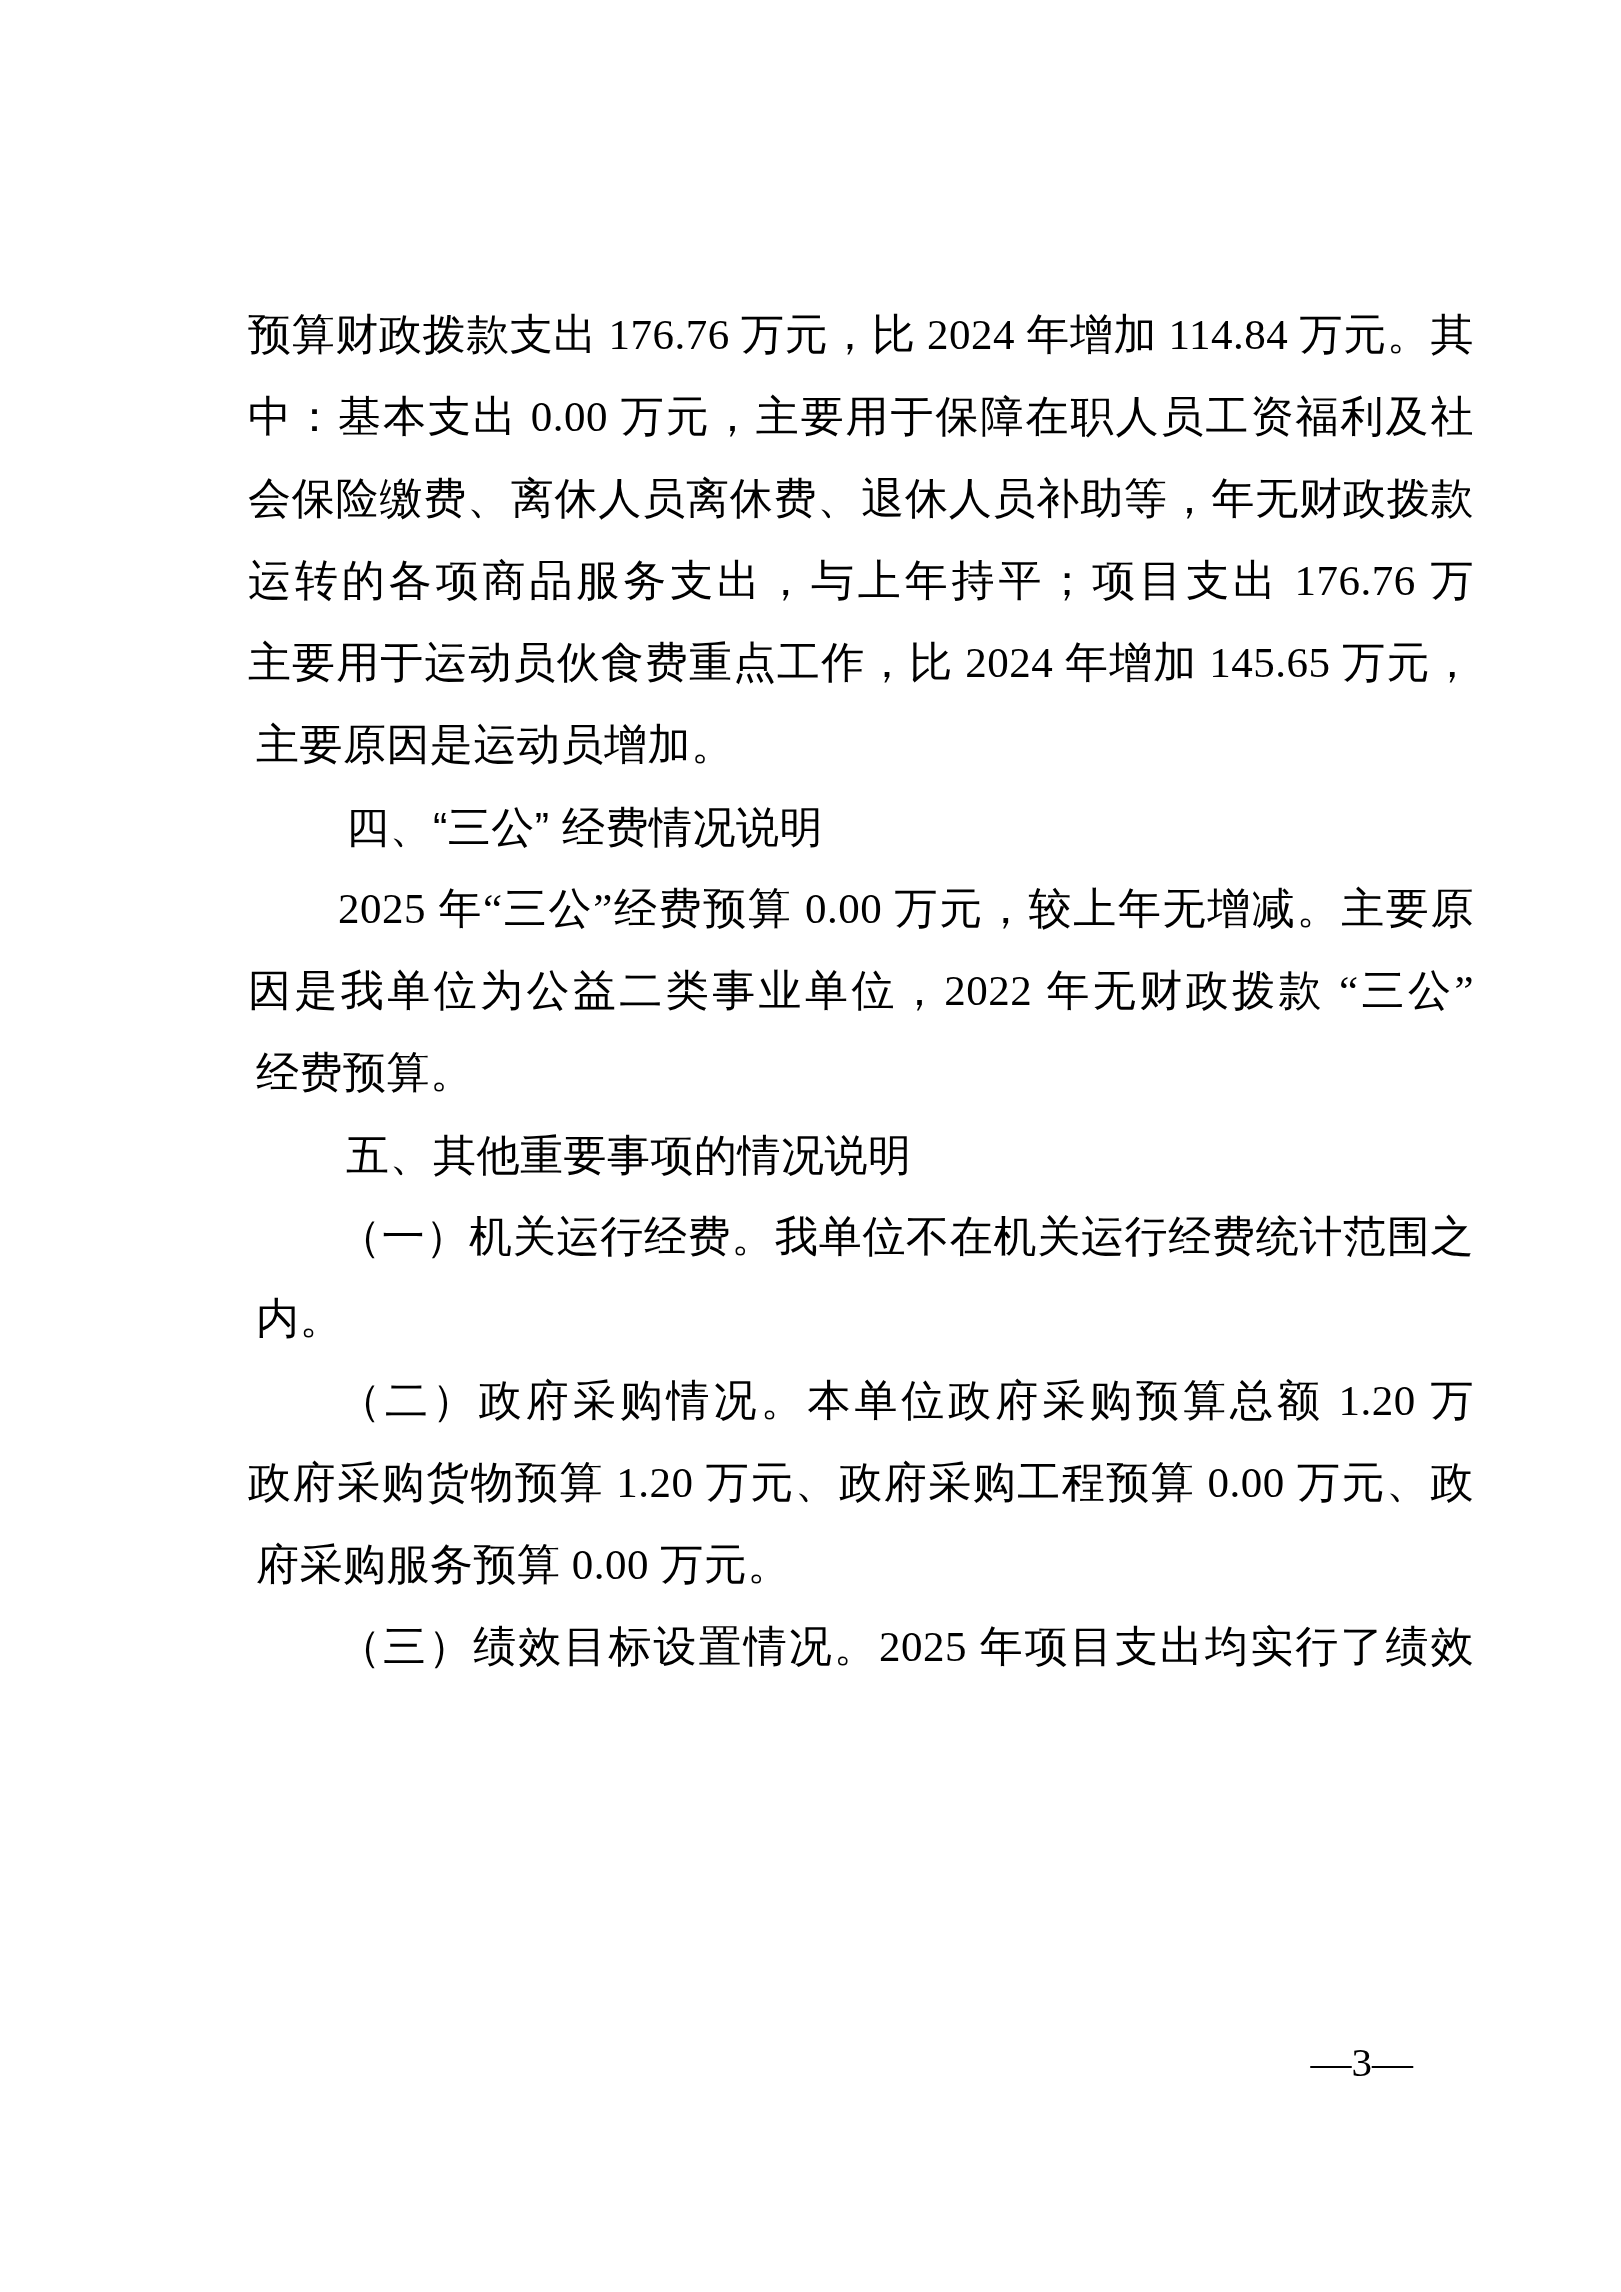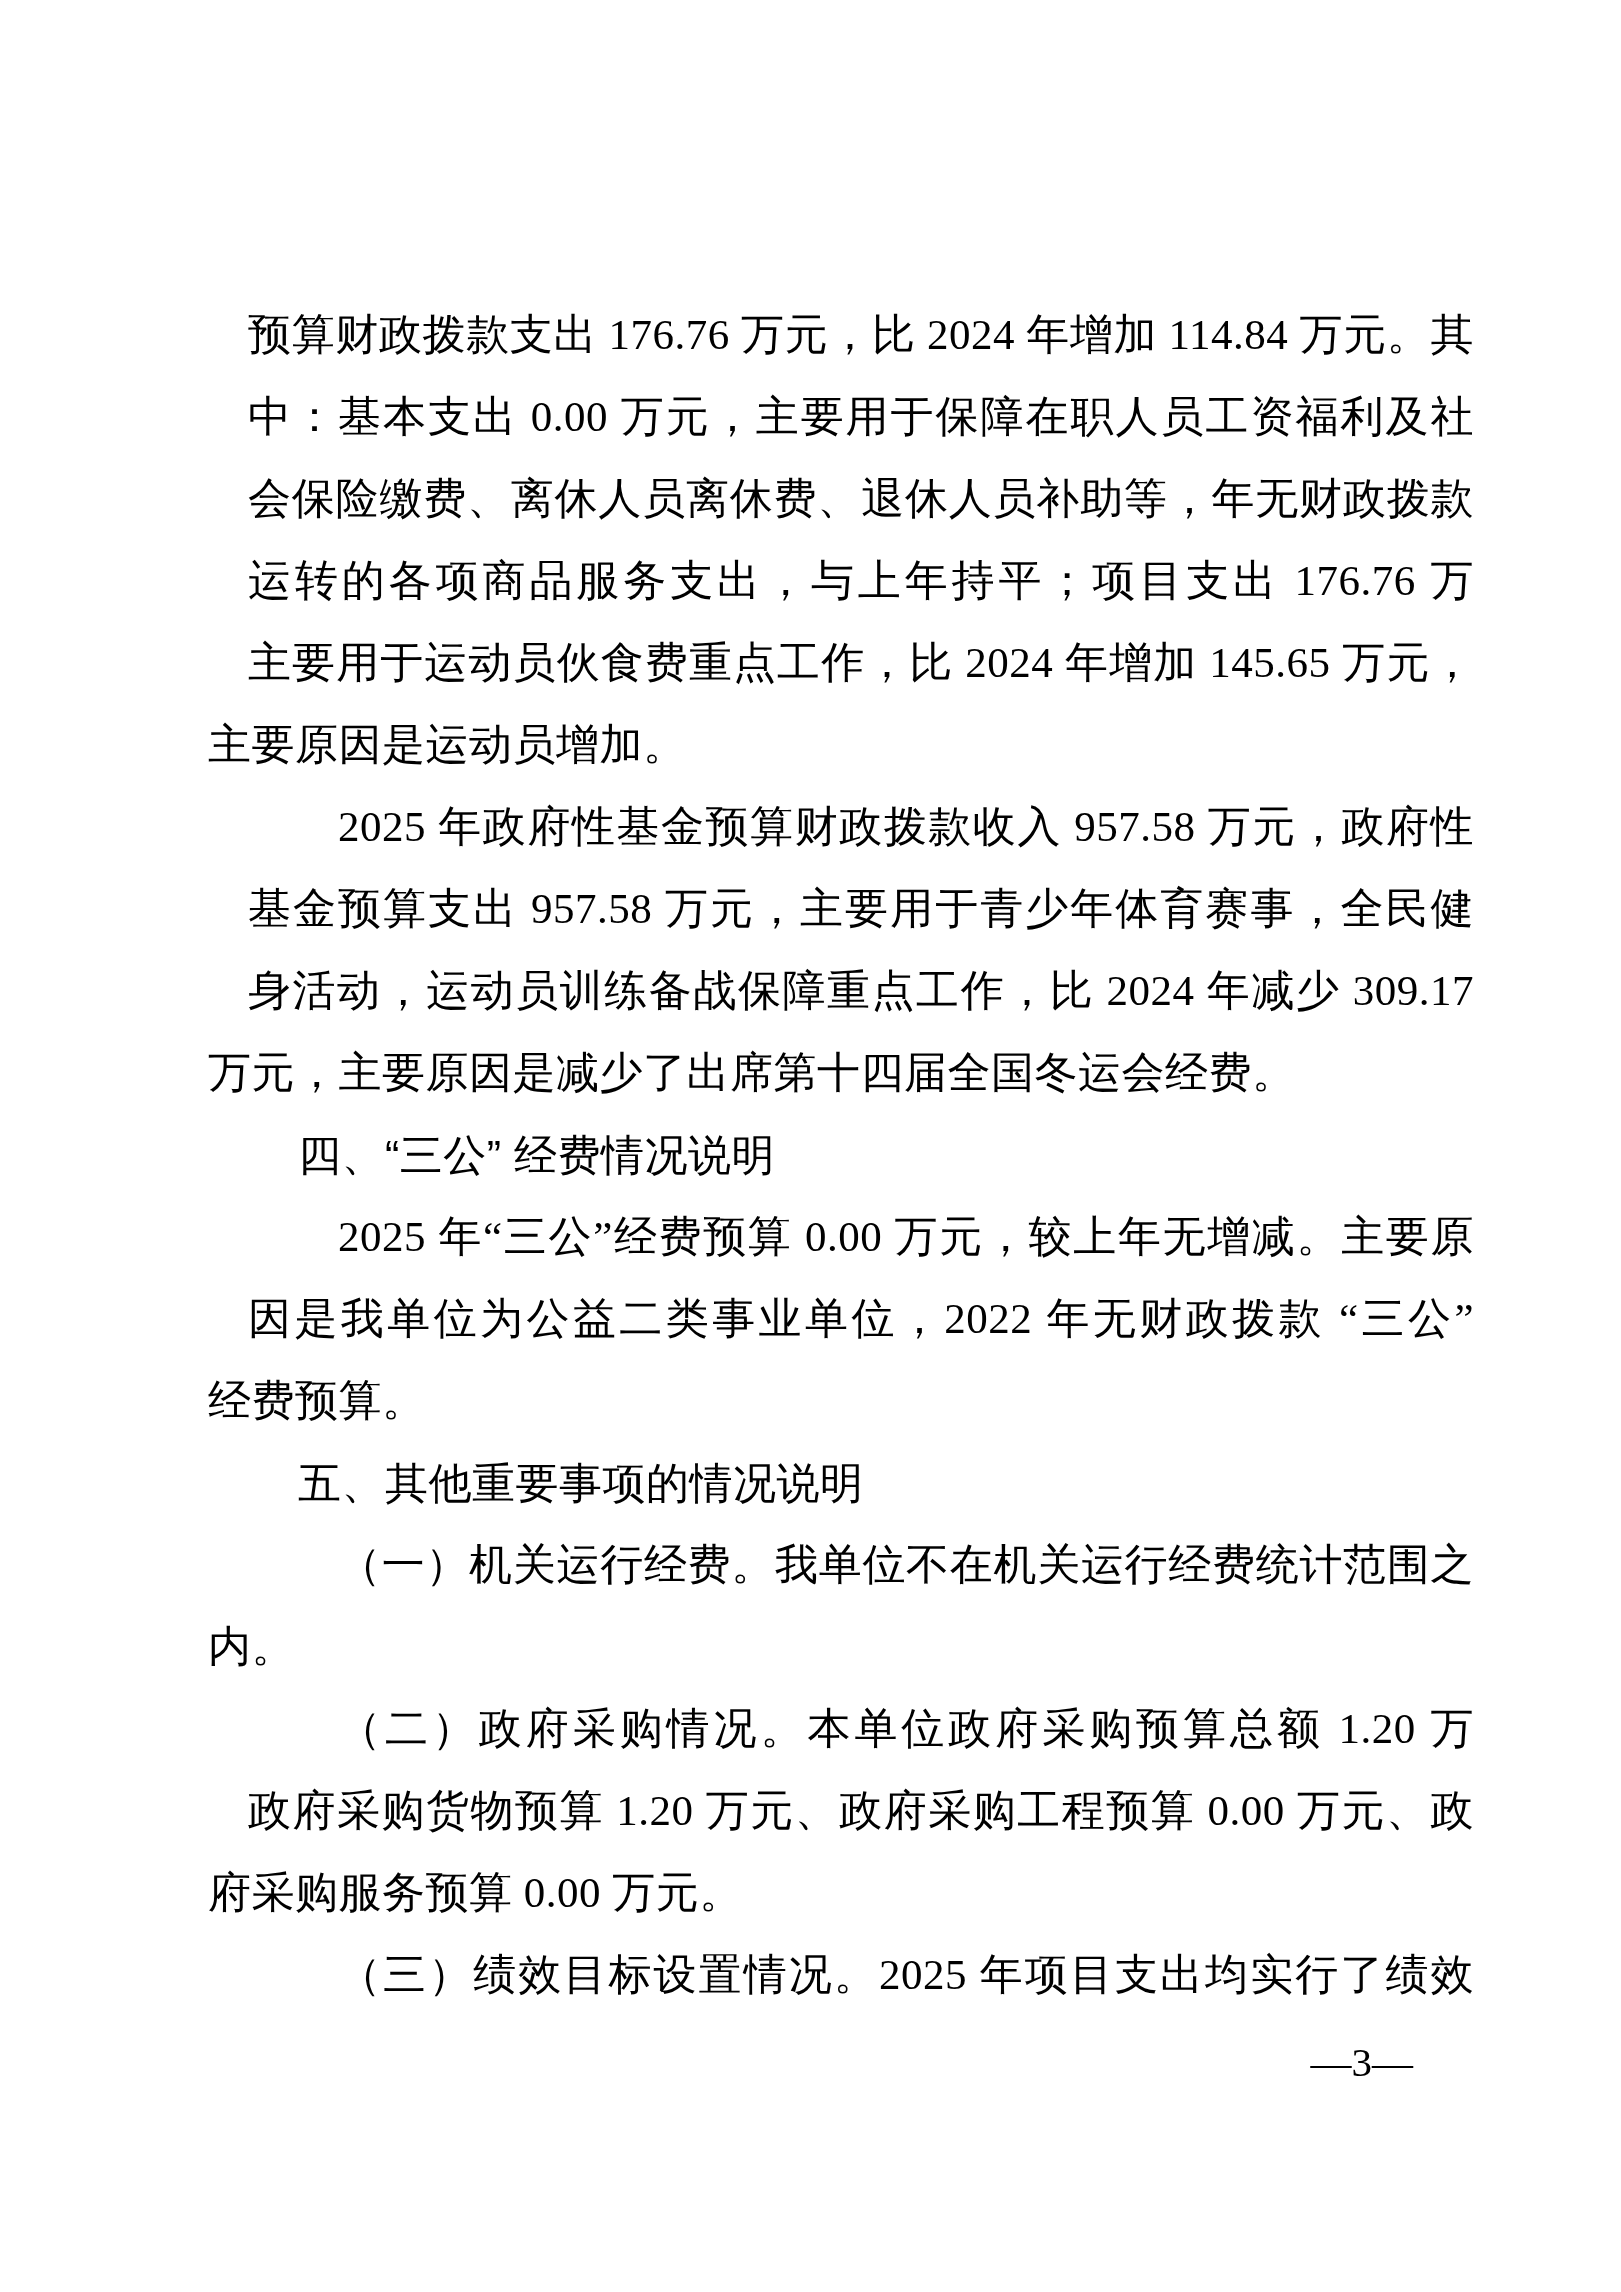--- a/index.html
+++ b/index.html
@@ -36,20 +36,21 @@
   
   .j {
     text-align: justify;
     text-align-last: justify;
     margin-left: 40px;
   }
   
   .l {
     text-align: left;
     text-align-last: left;
+    margin-left: 48px;
   }
   
   .indent {
     text-indent: 90px;
   }
   
   .heading {
     font-family: "Liberation Sans", "DejaVu Sans", sans-serif;
     font-weight: 400;
     font-size: 43px;
@@ -72,26 +73,20 @@
 
     <div class="para">
       <div class="line j">预算财政拨款支出 176.76 万元，比 2024 年增加 114.84 万元。其</div>
       <div class="line j">中：基本支出 0.00 万元，主要用于保障在职人员工资福利及社</div>
       <div class="line j">会保险缴费、离休人员离休费、退休人员补助等，年无财政拨款</div>
       <div class="line j">运转的各项商品服务支出，与上年持平；项目支出 176.76 万元，</div>
       <div class="line j">主要用于运动员伙食费重点工作，比 2024 年增加 145.65 万元，</div>
       <div class="line l">主要原因是运动员增加。</div>
     </div>
 
-    <div class="para">
-      <div class="line j indent">2025 年政府性基金预算财政拨款收入 957.58 万元，政府性</div>
-      <div class="line j">基金预算支出 957.58 万元，主要用于青少年体育赛事，全民健</div>
-      <div class="line j">身活动，运动员训练备战保障重点工作，比 2024 年减少 309.17</div>
-      <div class="line l">万元，主要原因是减少了出席第十四届全国冬运会经费。</div>
-    </div>
 
     <div class="para">
       <div class="line l indent heading">四、“三公” 经费情况说明</div>
     </div>
 
     <div class="para">
       <div class="line j indent">2025 年“三公”经费预算 0.00 万元，较上年无增减。主要原</div>
       <div class="line j">因是我单位为公益二类事业单位，2022 年无财政拨款 “三公”</div>
       <div class="line l">经费预算。</div>
     </div>

